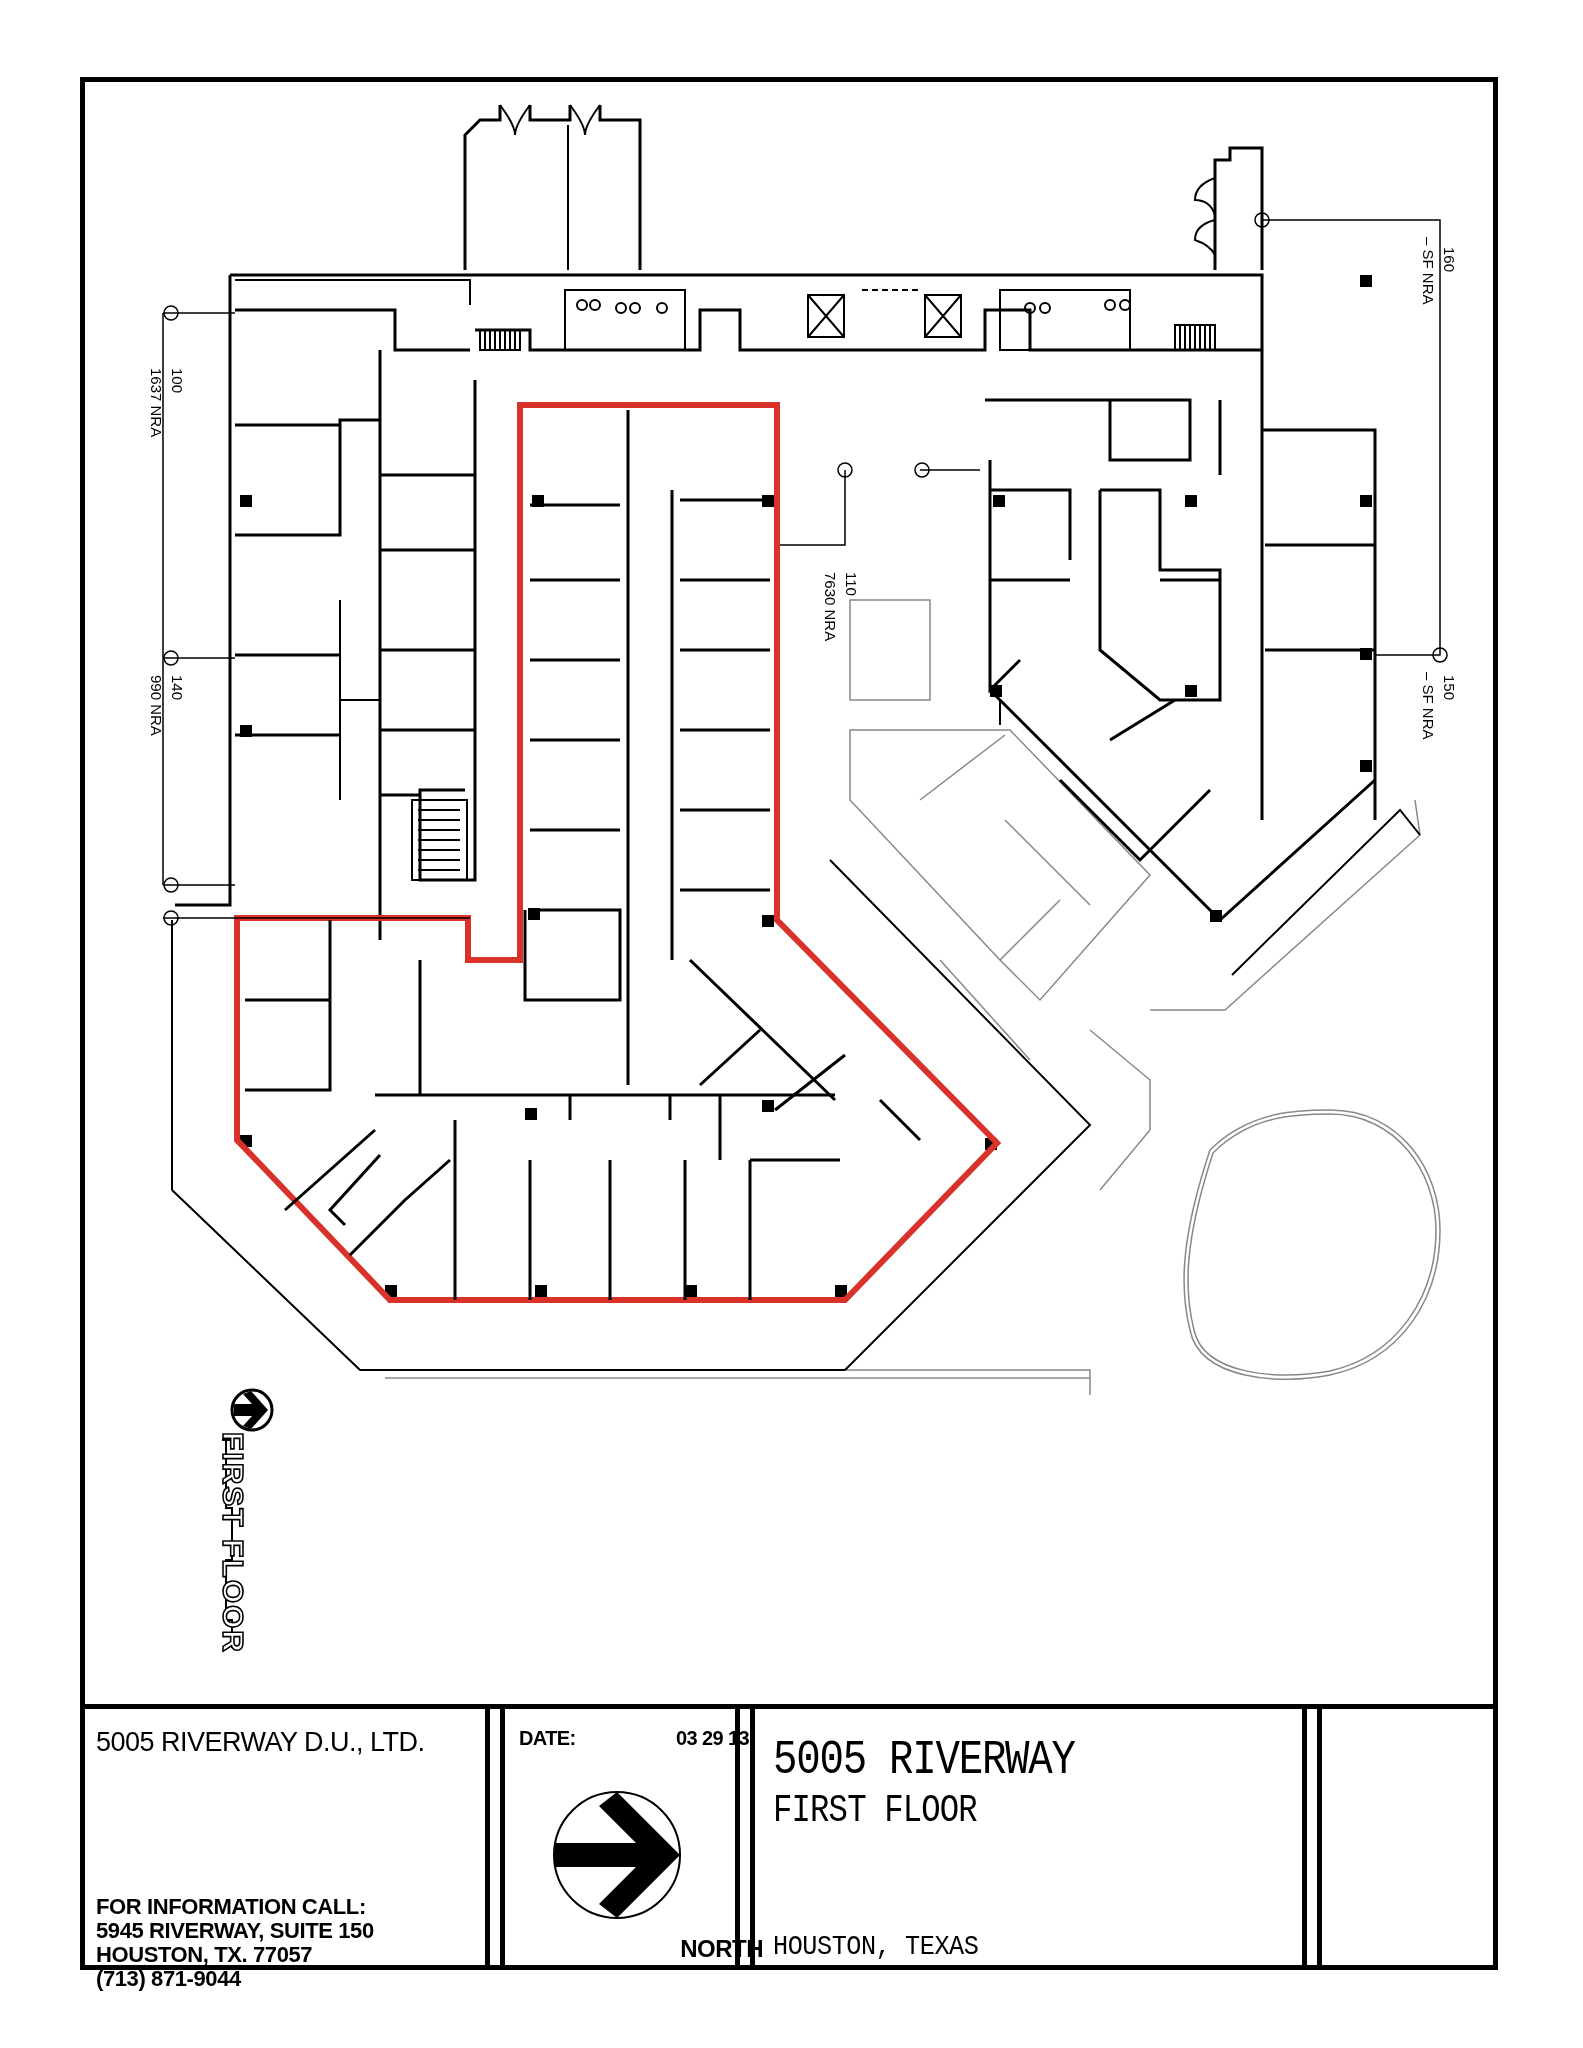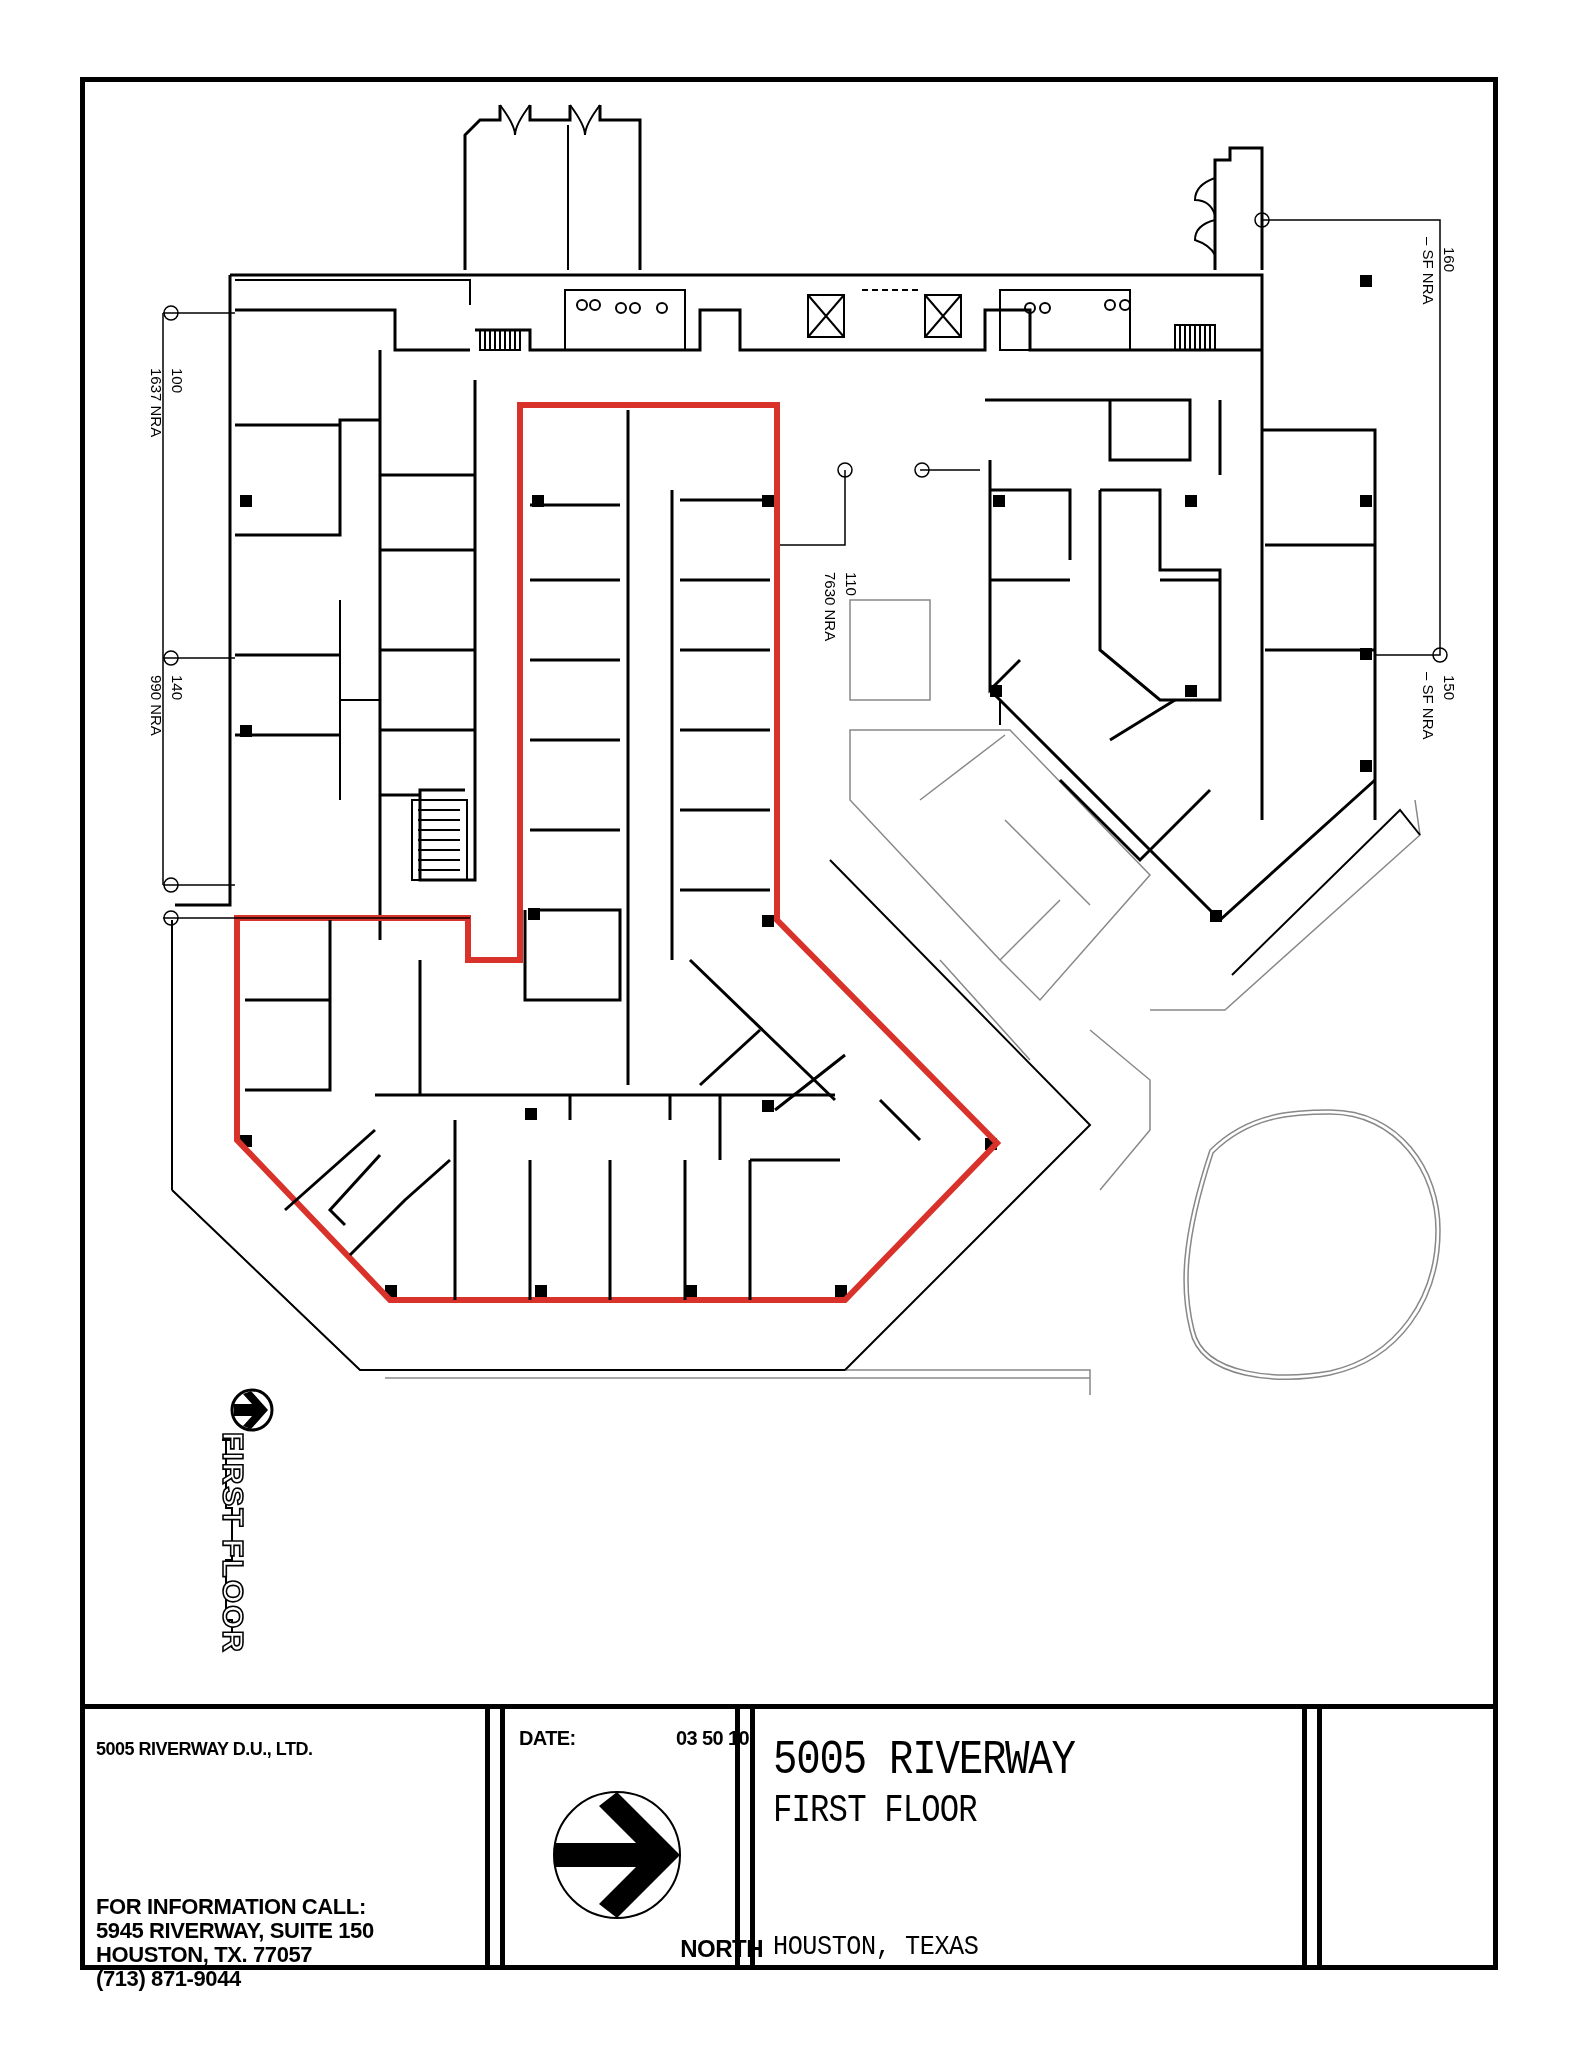--- a/index.html
+++ b/index.html
@@ -3,21 +3,21 @@
 <meta charset="utf-8">
 <style>
   html, body { margin: 0; padding: 0; background: #ffffff; }
   body { width: 1583px; height: 2048px; position: relative; overflow: hidden; font-family: "Liberation Sans", sans-serif; color: #000; }
   #frame { position: absolute; left: 80px; top: 77px; width: 1418px; height: 1893px; border: 5px solid #000; box-sizing: border-box; }
   #plan { position: absolute; left: 0; top: 0; }
   #titleblock { position: absolute; left: 80px; top: 1704px; width: 1418px; height: 266px; border-top: 5px solid #000; box-sizing: border-box; }
   .tb-cell { position: absolute; top: 0; bottom: 0; box-sizing: border-box; }
   .vline { position: absolute; top: 0; bottom: 0; width: 5px; background: #000; }
   .owner { left: 0; width: 405px; }
-  .owner .name { position: absolute; left: 16px; top: 30px; font-size: 18px; font-weight: bold; letter-spacing: -0.5px; }
+  .owner .name { position: absolute; left: 16px; top: 18px; font-size: 27px; font-weight: normal; letter-spacing: -0.5px; }
   .owner .info { position: absolute; left: 16px; top: 152px; font-size: 22px; font-weight: bold; line-height: 24px; letter-spacing: -0.4px; margin-top: 34px; }
   .dateblk { left: 425px; width: 258px; }
   .dateblk .lbl { position: absolute; left: 14px; top: 18px; font-size: 20px; font-weight: bold; letter-spacing: -0.6px; }
   .dateblk .val { position: absolute; right: 14px; top: 18px; font-size: 20px; font-weight: bold; letter-spacing: -0.6px; }
   .dateblk .north { position: absolute; left: 0; right: 0; text-align: right; top: 226px; font-size: 24px; font-weight: bold; letter-spacing: -0.5px; }
   .dateblk svg { position: absolute; left: 46px; top: 80px; }
   .projblk { left: 677px; width: 550px; font-family: Liberation Mono, monospace; }
   .projblk .t1 { position: absolute; left: 16px; top: 24px; font-size: 48px; letter-spacing: -1.5px; transform: scaleX(0.85); transform-origin: left; }
   .projblk .t2 { position: absolute; left: 16px; top: 80px; font-size: 38px; letter-spacing: -1px; transform: scaleX(0.85); transform-origin: left; }
   .projblk .t3 { position: absolute; left: 16px; top: 222px; font-size: 28px; letter-spacing: -0.5px; transform: scaleX(0.9); transform-origin: left; }
@@ -176,21 +176,21 @@
       <div>FOR INFORMATION CALL:</div>
       <div>5945 RIVERWAY,  SUITE 150</div>
       <div>HOUSTON, TX.  77057</div>
       <div>(713) 871-9044</div>
     </div>
   </div>
   <div class="vline" style="left:405px;"></div>
   <div class="vline" style="left:420px;"></div>
   <div class="tb-cell dateblk">
     <div class="lbl">DATE:</div>
-    <div class="val">03 50 10</div>
+    <div class="val">03 29 13</div>
     <svg width="132" height="132" viewBox="0 0 132 132">
       <circle cx="66" cy="66" r="63" fill="none" stroke="#000" stroke-width="2"></circle>
       <path d="M3 54 L85 54 L48 17 L66 3 L129 66 L66 129 L48 115 L85 78 L3 78 Z" fill="#000"></path>
     </svg>
     <div class="north">NORTH</div>
   </div>
   <div class="vline" style="left:655px;"></div>
   <div class="vline" style="left:670px;"></div>
   <div class="tb-cell projblk">
     <div class="t1">5005 RIVERWAY</div>

